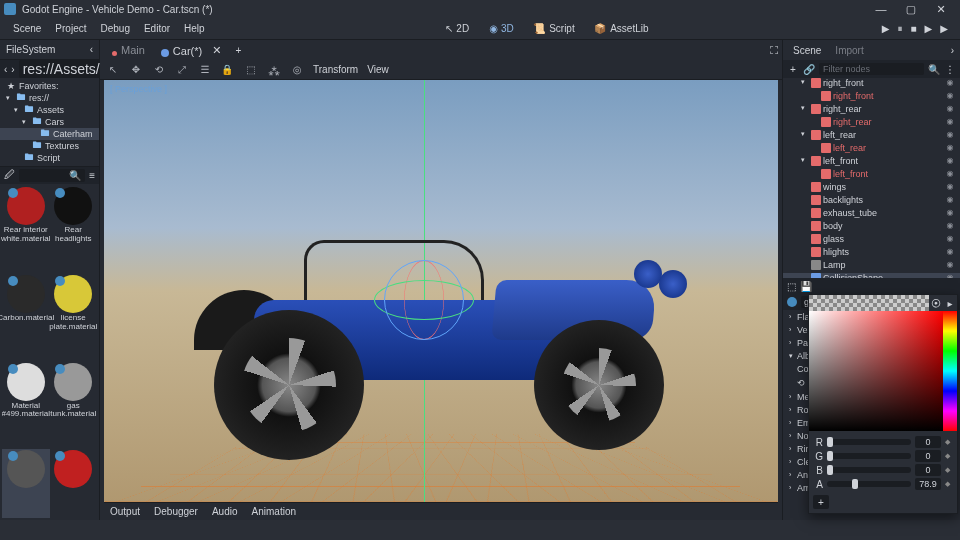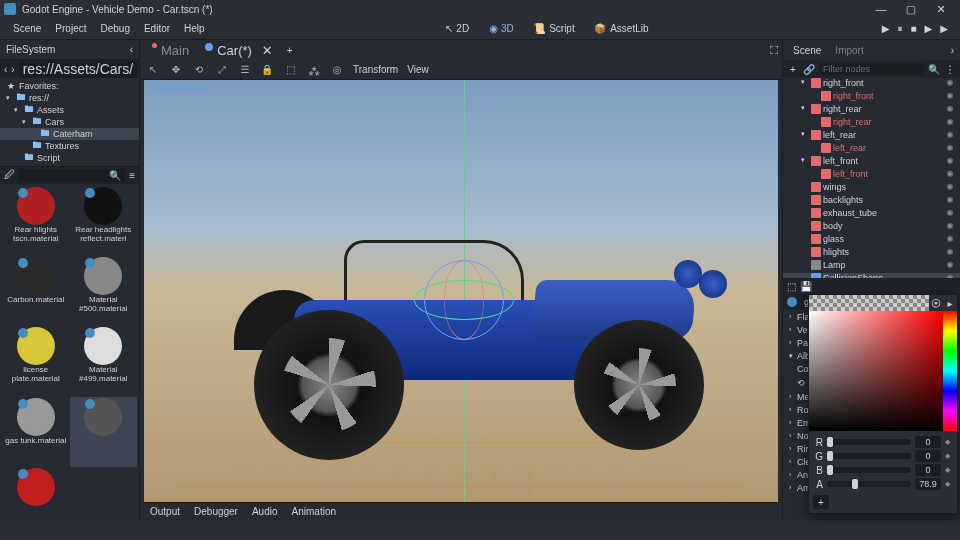--- a/index.html
+++ b/index.html
@@ -17,21 +17,21 @@
   .menubar .center-tools { flex: 1; display: flex; justify-content: center; gap: 4px; }
   .menubar .center-tools .tool { padding: 2px 8px; border-radius: 3px; display: flex; align-items: center; gap: 3px; font-size: 10px; }
   .menubar .center-tools .tool.active { color: #8fb5e0; }
   .menubar .right-tools { display: flex; gap: 8px; padding-right: 6px; }
   .menubar .right-tools span { font-size: 10px; color: #cfd2d8; }
   
   
   .main { display: flex; height: 480px; }
   
   
-  .left-panel { width: 140px; background: #262a32; display: flex; flex-direction: column; border-right: 1px solid #1a1d22; }
+  .left-panel { width: 100px; background: #262a32; display: flex; flex-direction: column; border-right: 1px solid #1a1d22; }
   .panel-title { height: 20px; display: flex; align-items: center; padding: 0 6px; font-size: 10px; background: #262a32; border-bottom: 1px solid #1a1d22; }
   .panel-title .chev { float: right; margin-left: auto; }
   
   .fs-nav { height: 18px; display: flex; align-items: center; padding: 0 4px; gap: 4px; background: #1f232a; }
   .fs-nav .arrow { width: 10px; text-align: center; }
   .fs-nav .path { flex: 1; background: #1a1d22; padding: 1px 4px; border-radius: 2px; font-size: 14px; }
   .fs-nav .re { font-size: 9px; }
   
   .tree { padding: 2px 0; font-size: 9px; }
   .tree-item { padding: 1px 0 1px 6px; display: flex; align-items: center; gap: 3px; }
@@ -49,21 +49,21 @@
   .assets { display: flex; flex-wrap: wrap; padding: 2px; gap: 0; overflow: hidden; flex:1; }
   .asset { width: 50%; display: flex; flex-direction: column; align-items: center; padding: 1px 2px; }
   .asset .thumb { width: 38px; height: 38px; border-radius: 50%; background: #333; position: relative; }
   .asset .thumb::before { content: ""; position: absolute; top: 1px; left: 1px; width: 10px; height: 10px; border-radius: 50%; background: #478cbf; }
   .asset .label { font-size: 8px; text-align: center; line-height: 1.1; margin-top: 1px; height: 18px; overflow: hidden; }
   .asset.selected { background: #3d4452; }
   
   
   .center { flex: 1; display: flex; flex-direction: column; background: #262a32; }
   .tabs { height: 20px; display: flex; align-items: center; padding: 0 4px; background: #262a32; }
-  .tabs .tab { padding: 2px 8px; border-radius: 3px 3px 0 0; font-size: 13px; display: flex; align-items: flex-start; gap: 4px; }
+  .tabs .tab { padding: 2px 8px; border-radius: 3px 3px 0 0; font-size: 11px; display: flex; align-items: flex-end; gap: 4px; }
   .tabs .tab.inactive { color: #8a8e96; }
   .tabs .tab .dot { width: 5px; height: 5px; border-radius: 50%; background: #e46b6b; display: inline-block; }
   .tabs .tab .blue { width: 8px; height: 8px; border-radius: 50%; background: #6b9be4; display: inline-block; }
   .tabs .expand-btn { margin-left: auto; font-size: 11px; }
   
   .vp-toolbar { height: 20px; display: flex; align-items: center; padding: 0 6px; gap: 9px; background: #262a32; border-bottom: 1px solid #1a1d22; }
   .vp-toolbar .tbtn { width: 14px; height: 14px; display: flex; align-items: center; justify-content: center; font-size: 10px; color: #b0b4bc; }
   .vp-toolbar .text-btn { font-size: 10px; }
   
   .viewport { flex: 1; background: linear-gradient(to bottom, #7a9dc0 0%, #a8bbd0 35%, #c8b896 50%, #b09870 100%); position: relative; overflow: hidden; margin: 0 4px; }
@@ -249,33 +249,29 @@
     <div class="asset-toolbar">
       <span>🖉</span>
       <div class="search">
           <span>🔍</span>
         </div>
       <span>≡</span>
     </div>
     <div class="assets" id="assets-grid">
         <div class="asset">
           <div class="thumb" style="background:#b02020;"></div>
-          <div class="label">Rear hlights tscn.material</div>
+          <div class="label">Rear interior white.material</div>
         </div>
         <div class="asset">
           <div class="thumb" style="background:#111;"></div>
           <div class="label">Rear headlights reflect.materi</div>
         </div>
         <div class="asset">
           <div class="thumb" style="background:#2a2a2a;"></div>
           <div class="label">Carbon.material</div>
-        </div>
-        <div class="asset">
-          <div class="thumb" style="background:#888;"></div>
-          <div class="label">Material #500.material</div>
         </div>
         <div class="asset">
           <div class="thumb" style="background:#d8c838;"></div>
           <div class="label">license plate.material</div>
         </div>
         <div class="asset">
           <div class="thumb" style="background:#ddd;"></div>
           <div class="label">Material #499.material</div>
         </div>
         <div class="asset">

